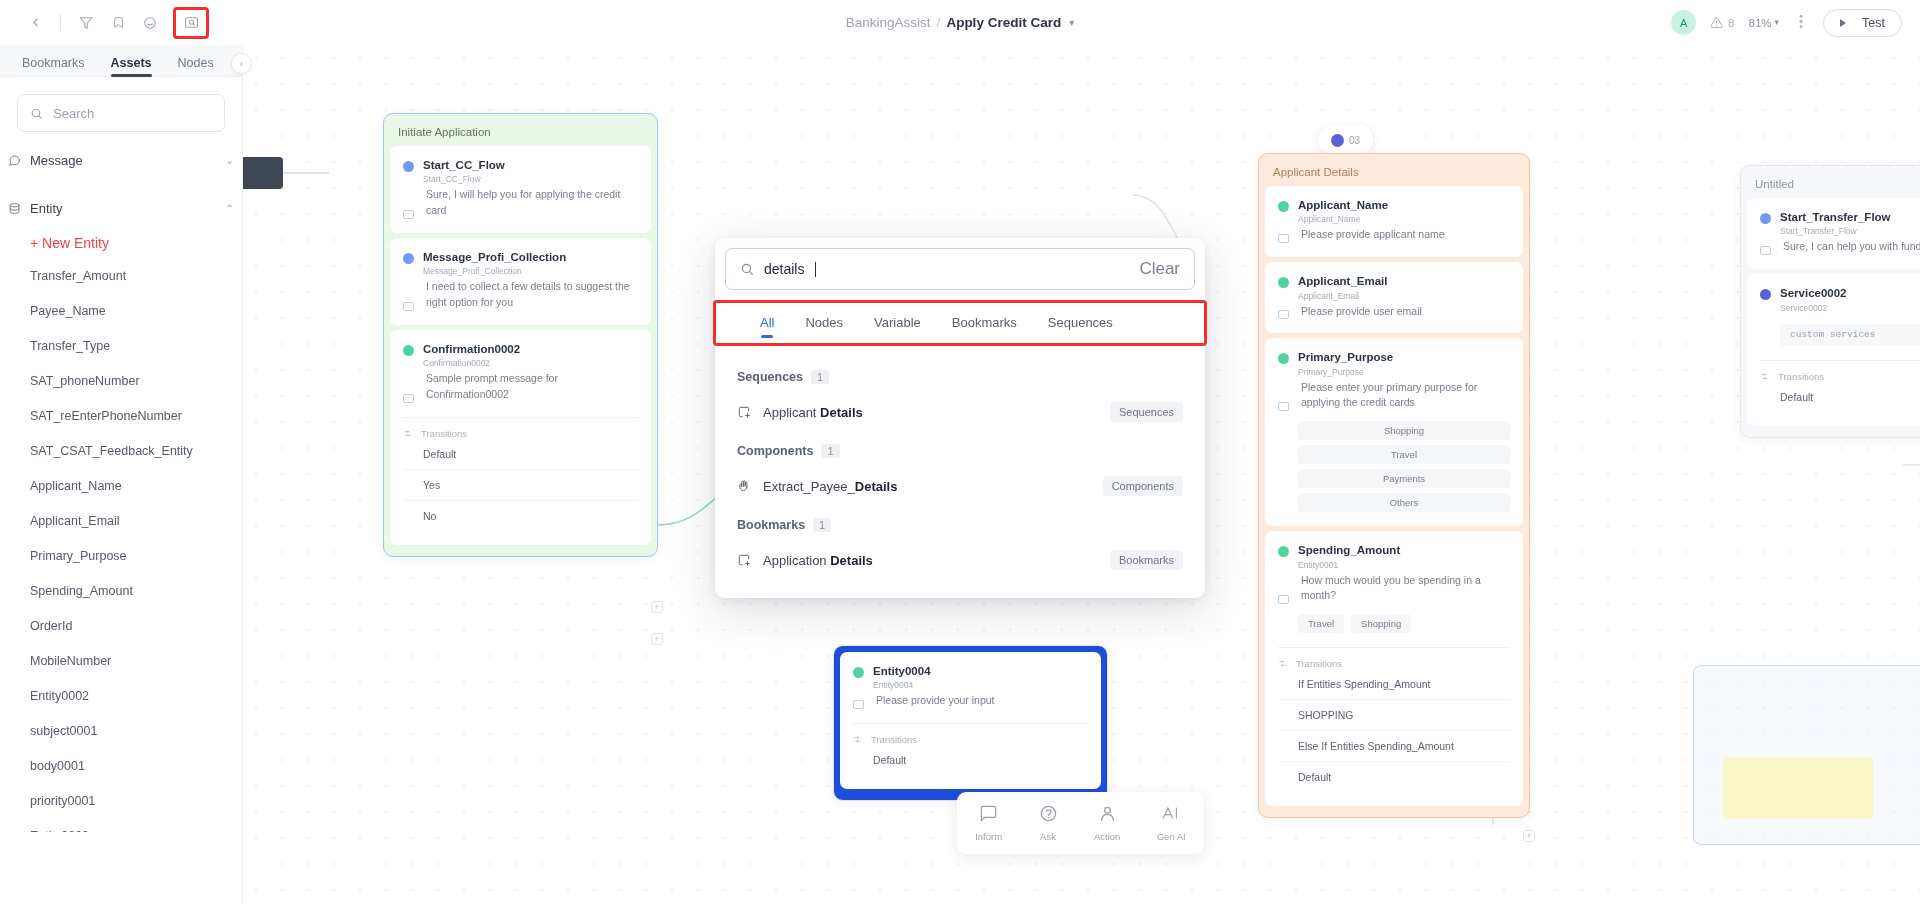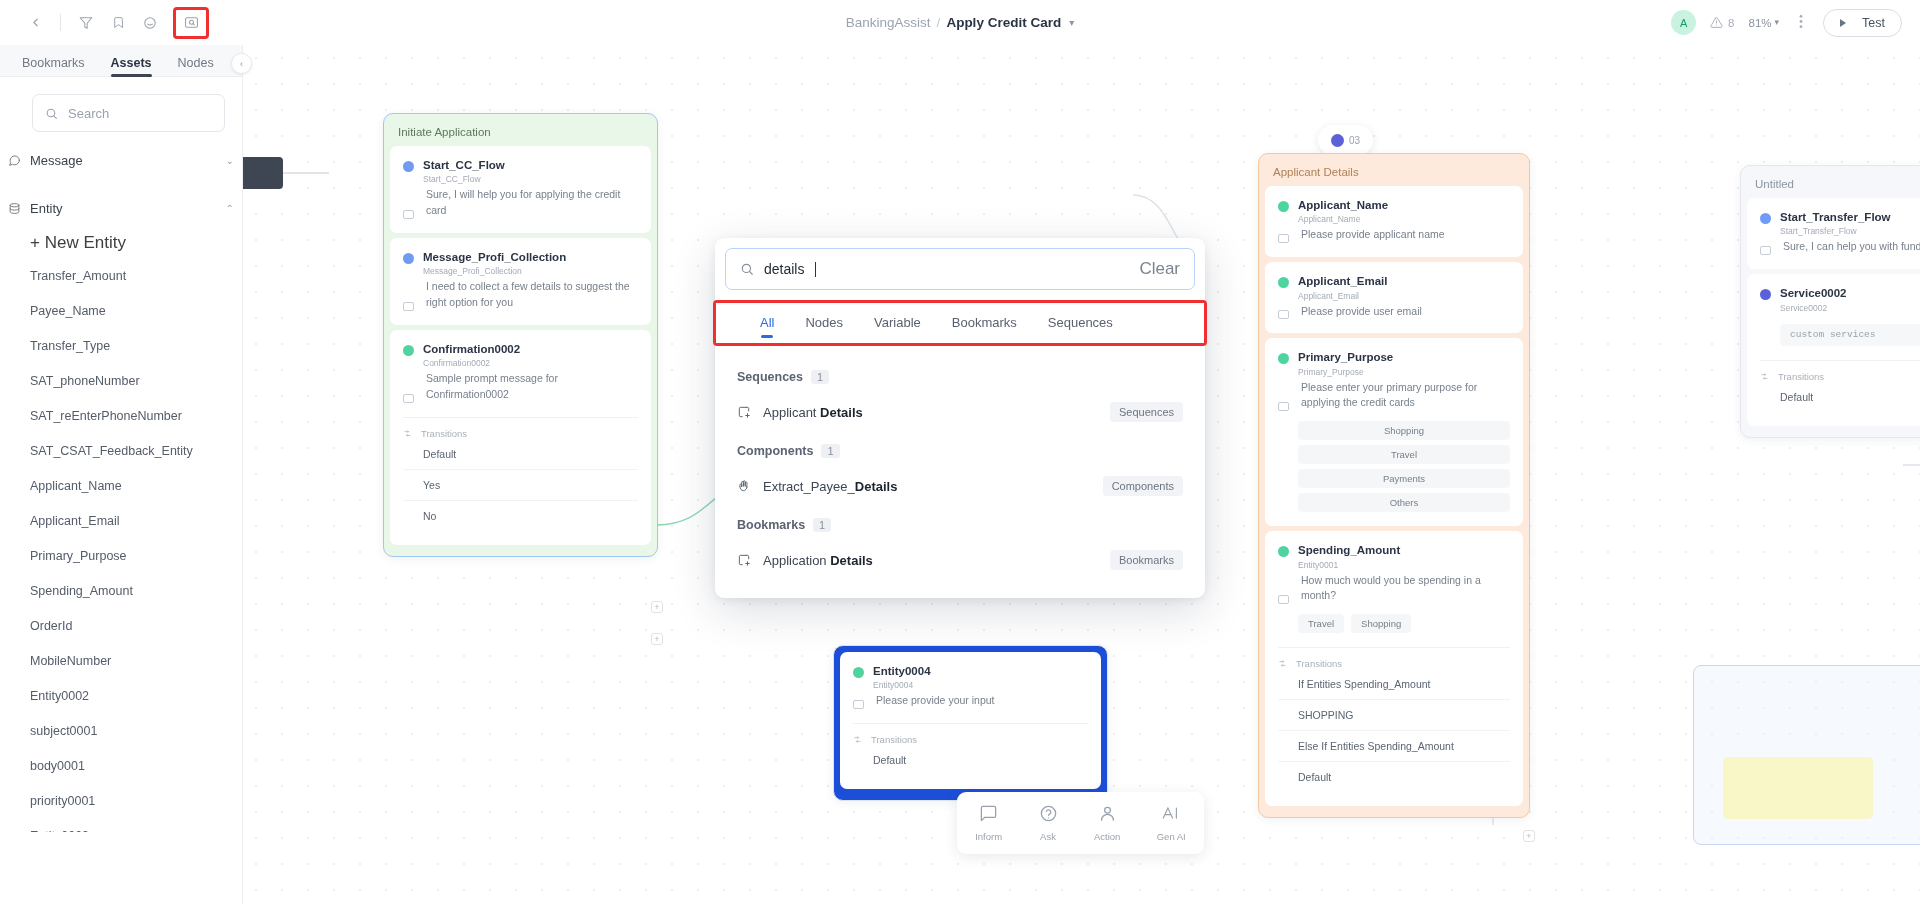--- a/index.html
+++ b/index.html
@@ -73,32 +73,32 @@
     content: ""; position: absolute; left: 0; right: 0; bottom: -1px;
     height: 3px; background: #3d4552; border-radius: 2px;
   }
   .collapse-pill {
     position: absolute; right: -10px; top: 8px; width: 21px; height: 21px;
     border-radius: 50%; background: #fff; border: 1px solid #e7e9ed;
     display: flex; align-items: center; justify-content: center;
     font-size: 9px; color: #8b93a0; box-shadow: 0 1px 3px rgba(0,0,0,.07);
   }
   .side-search {
-    margin: 17px 17px 0 32px; height: 38px;
+    margin: 17px 17px 0 17px; height: 38px;
     border: 1px solid #e3e6ea; border-radius: 7px;
     display: flex; align-items: center; gap: 10px; padding: 0 12px;
   }
   .side-search span.ph { font-size: 13px; color: #9aa2ae; }
   .side-group {
     display: flex; align-items: center; gap: 9px; padding: 0 8px;
     height: 40px; margin-top: 8px; font-size: 13px; color: #3b434f;
   }
   .side-group .chev { margin-left: auto; color: #9aa2ae; font-size: 10px; }
   .side-newitem { padding: 0 30px; height: 30px; display: flex; align-items: center;
-    font-size: 17px; color: #404040; }
+    font-size: 14px; color: #ef4444; }
   .side-list-item {
     padding: 0 30px; height: 35px; display: flex; align-items: center;
     font-size: 12.5px; color: #545c69;
   }
   .side-scroll { height: 700px; overflow: hidden; }
 
   
   .canvas {
     position: absolute; top: 45px; left: 243px; width: 1677px; height: 859px;
     background: #ffffff; overflow: hidden;

